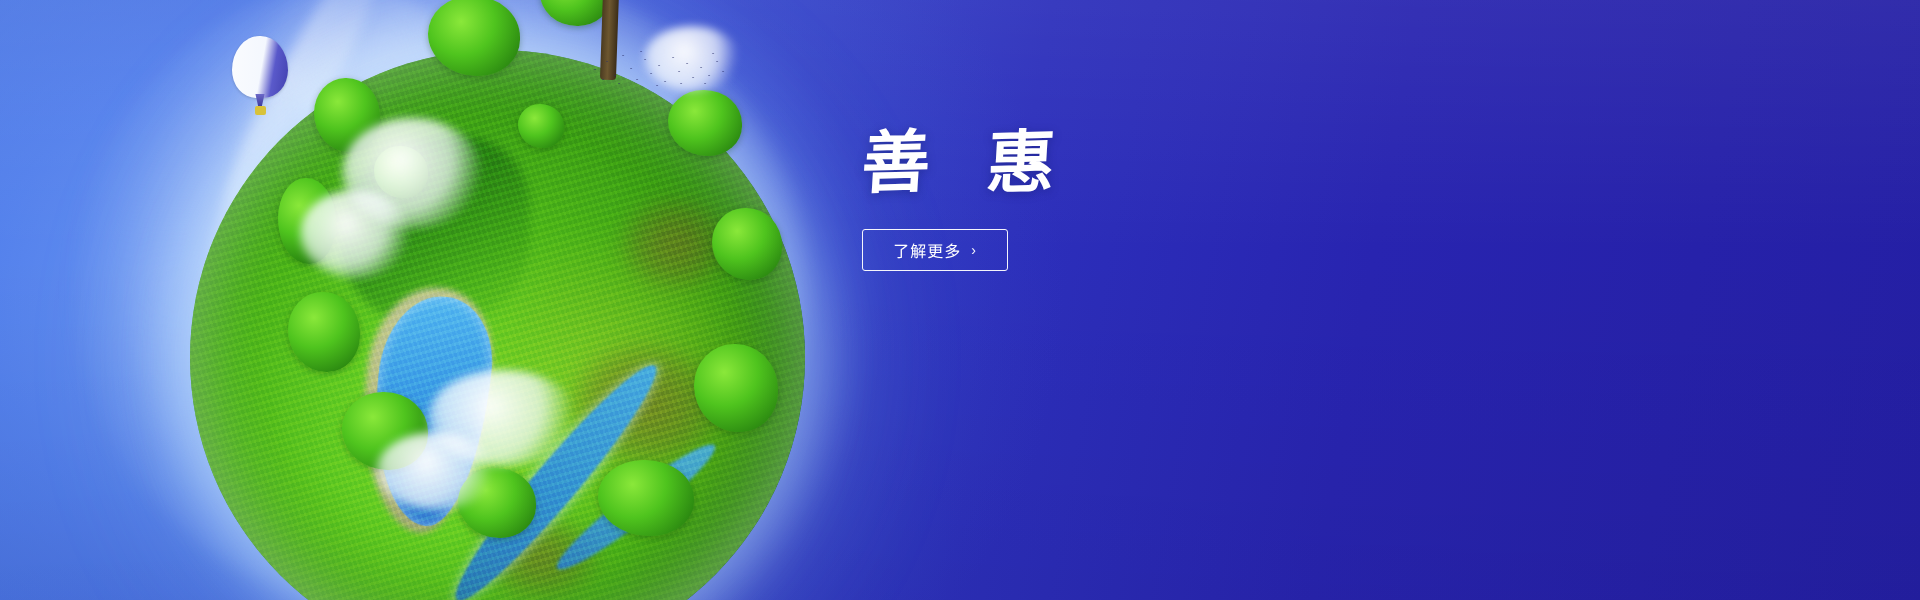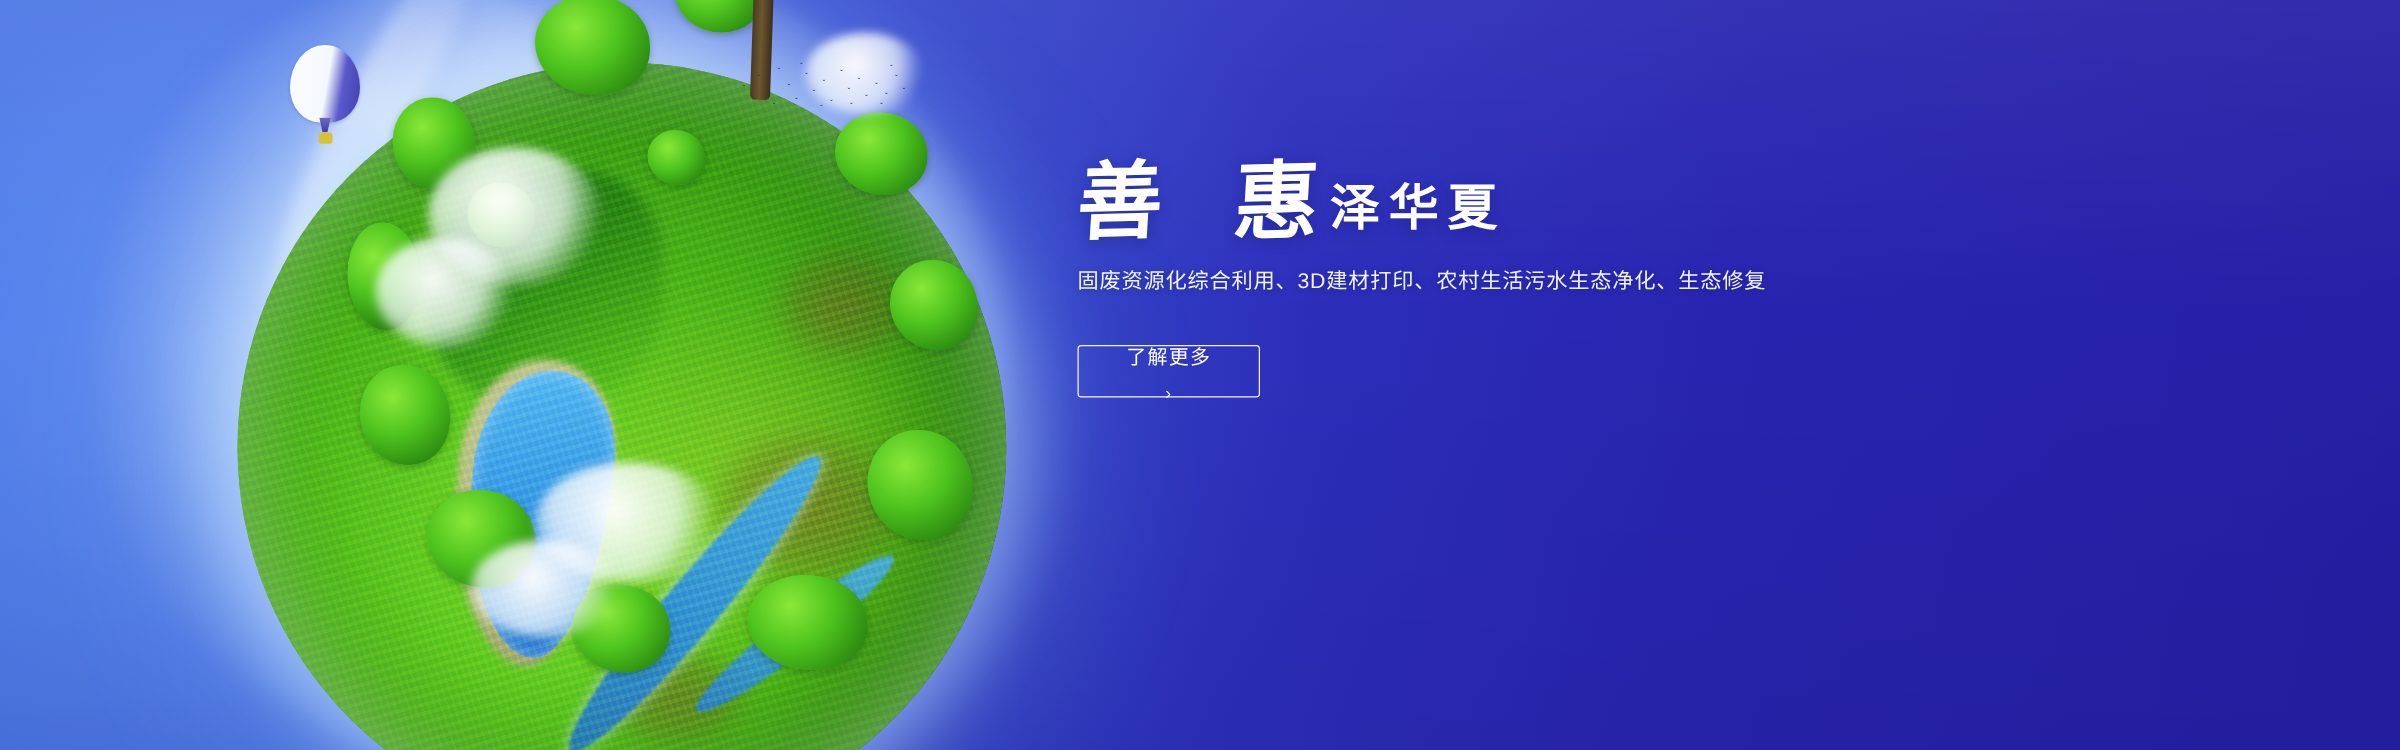--- a/index.html
+++ b/index.html
@@ -237,30 +237,29 @@
     text-shadow:0 1px 6px rgba(10,18,80,.35);
   }
   .desc{
     color:#f0f3ff;
     font-size:17px;line-height:26px;
     letter-spacing:.6px;
     margin-top:16px;
     text-shadow:0 1px 5px rgba(10,18,80,.35);
   }
   .cta{
-    margin-top:38px;
+    margin-top:23px;
     display:inline-flex;align-items:center;justify-content:center;gap:10px;
     width:116px;height:40px;padding:0 14px;
     border:1px solid rgba(255,255,255,.95);
     border-radius:3px;
     color:#ffffff;font-size:16px;letter-spacing:1px;
     background:transparent;
     cursor:pointer;
     box-sizing:content-box;
-    flex-direction:column;
   }
   .cta .chev{font-size:14px;opacity:.95;}
 </style>
 </head>
 <body>
 
 <div class="banner">
 
   <div class="sheen"></div>
 
@@ -346,25 +345,23 @@
       <span class="bird" style="left: 112px; top: 34px;">ˇ</span>
       <span class="bird" style="left: 120px; top: 4px;">ˇ</span>
     </div>
 
   <div class="content">
 
     <div class="headline">
       <span class="hl-big">善</span>
       <span class="hl-gap"></span>
       <span class="hl-big">惠</span>
-      <span class="hl-small">泽华夏</span>
-    </div>
-
-
-    <div class="desc">固废资源化综合利用、3D建材打印、农村生活污水生态净化、生态修复</div>
+    </div>
+
+
 
     <div class="cta">
       <span>了解更多</span>
       <span class="chev">›</span>
     </div>
 
   </div>
 </div>
 
 </body></html>

